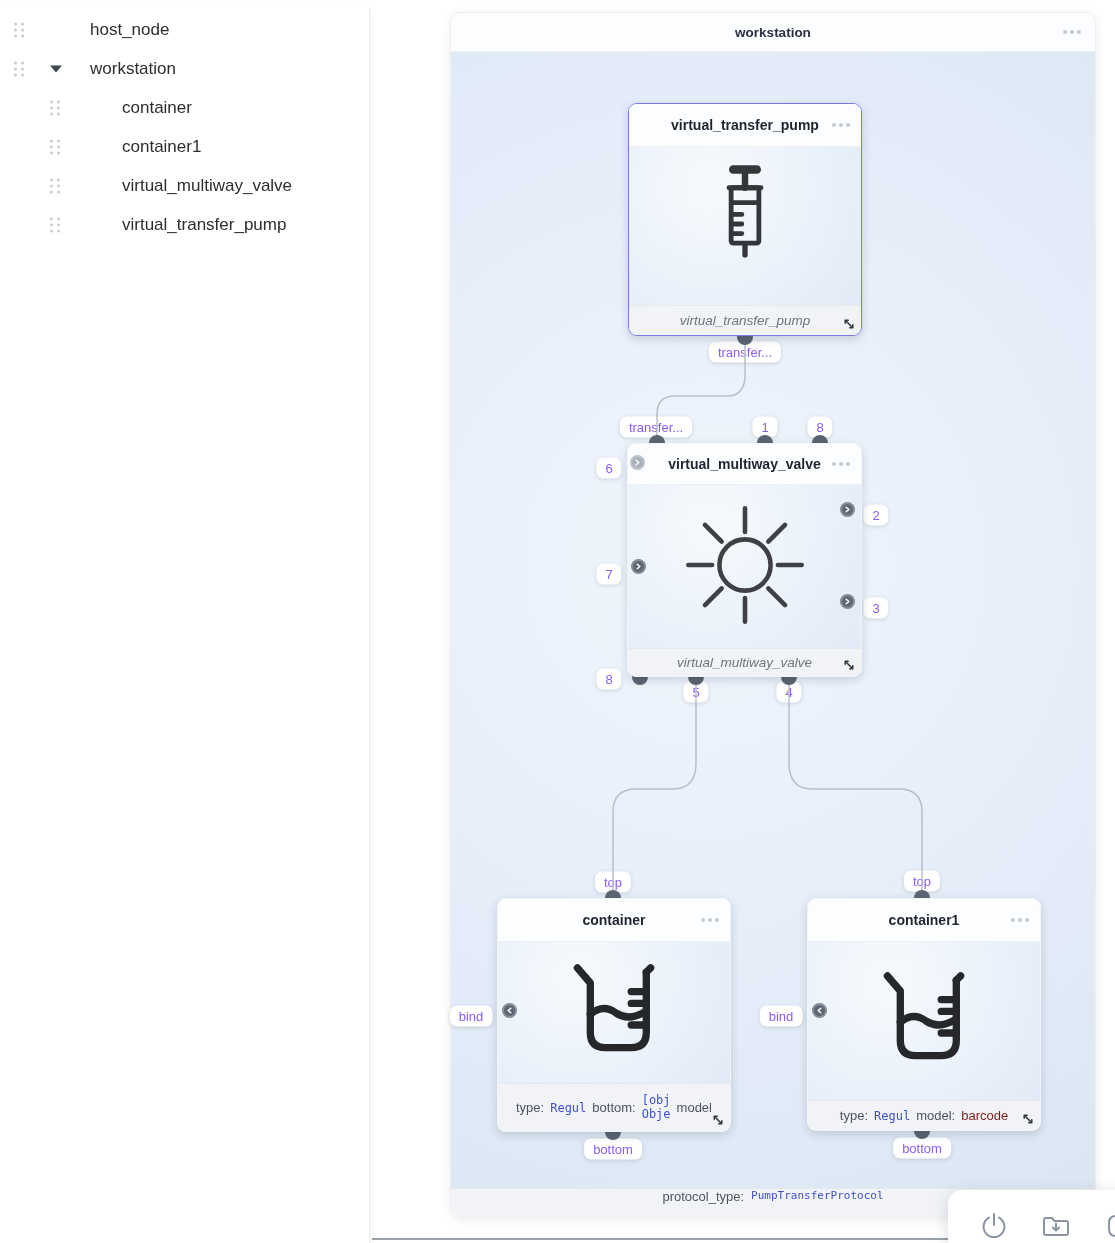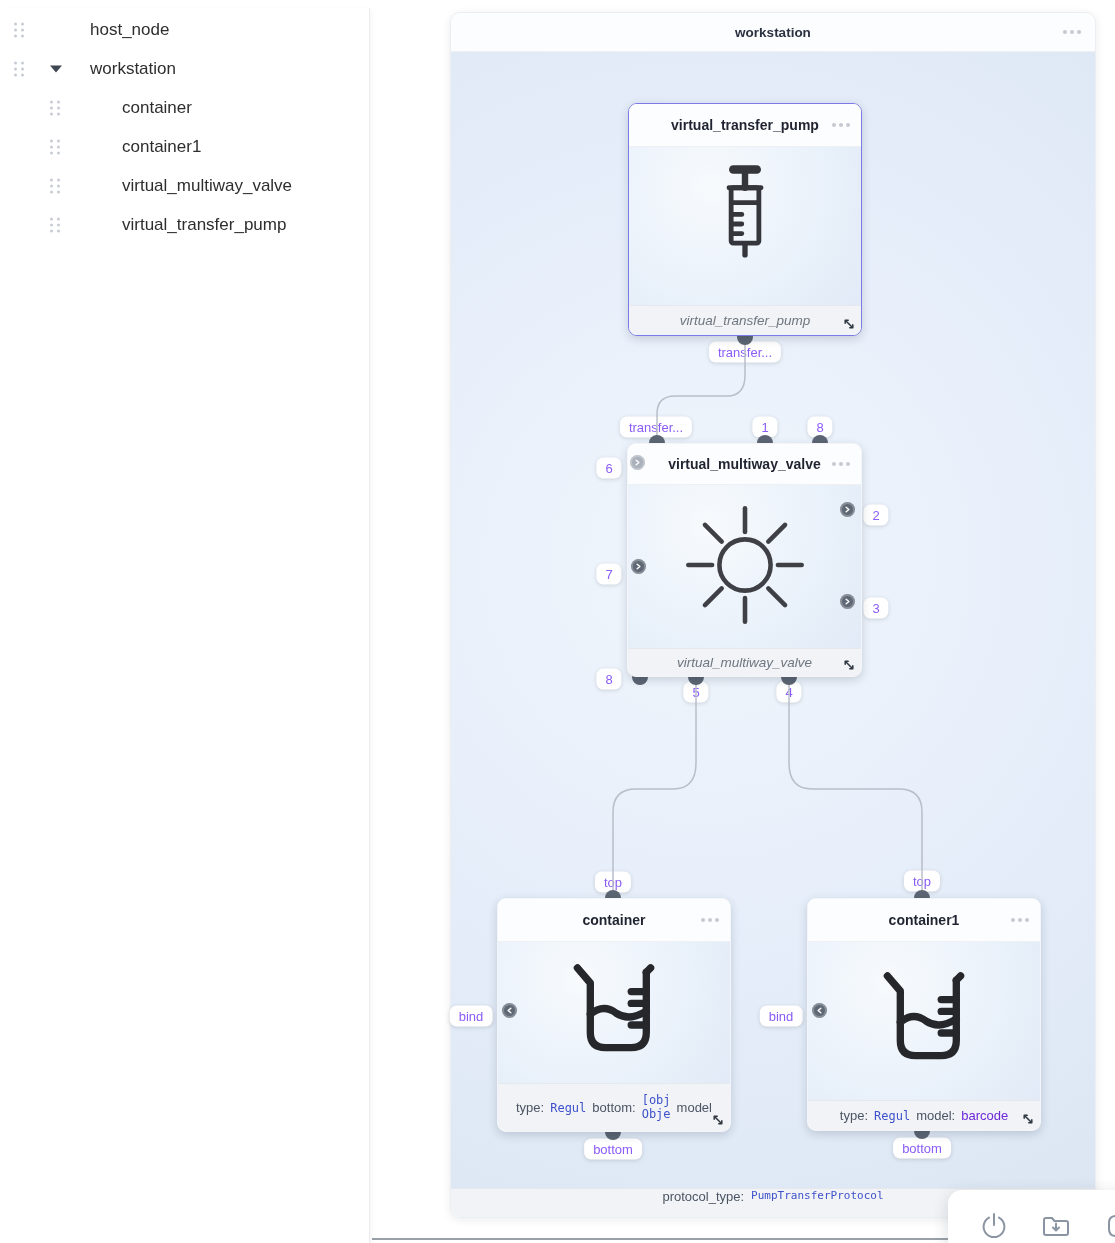--- a/index.html
+++ b/index.html
@@ -389,21 +389,21 @@
         <line x1="34" y1="17" x2="41" y2="17"></line>
         <line x1="34" y1="22.5" x2="41" y2="22.5"></line>
         <line x1="34" y1="32.5" x2="41" y2="32.5"></line>
       </svg>
     </span>
   </div>
   <div class="node-footer kv" style="height:29px;flex:0 0 29px">
     <span class="kv-label">type:</span>
     <span class="kv-value">Regul</span>
     <span class="kv-label">model:</span>
-    <span class="kv-label" style="color:#6d28d9">barcode</span>
+    <span class="kv-label" style="color:#7f1d1d">barcode</span>
     <span class="resize-handle">
       <svg viewBox="0 0 14 14" width="14" height="14" fill="none" stroke="#2f3640" stroke-width="1.5" stroke-linecap="round" stroke-linejoin="round">
         <path d="M4 4 L10 10"></path>
           <path d="M3.2 6.2 V3.2 H6.2"></path>
           <path d="M10.8 7.8 V10.8 H7.8"></path>
       </svg>
     </span>
   </div>
 </div>
 <span class="port-chevron" style="left:811.5px;top:1002.5px">

